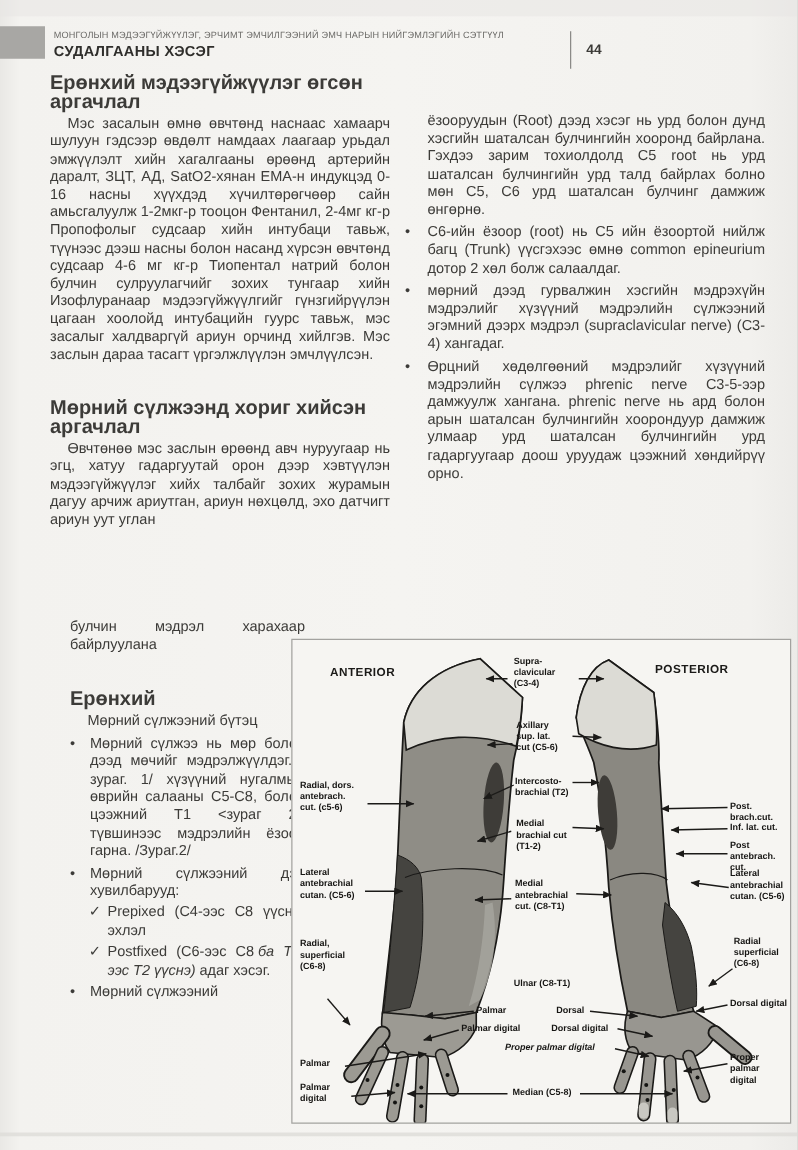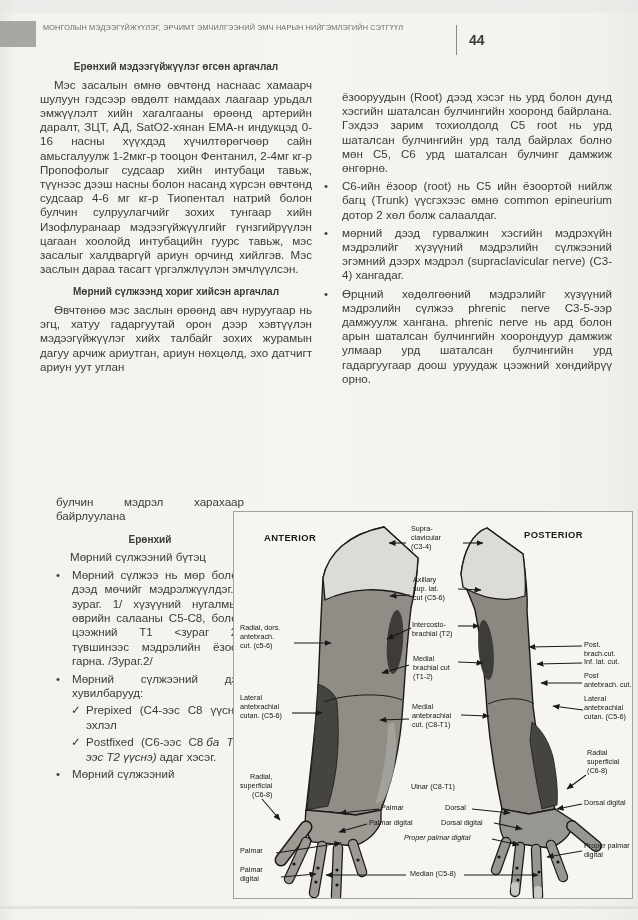--- a/index.html
+++ b/index.html
@@ -7,57 +7,58 @@
     position:relative;width:638px;height:920px;overflow:hidden;
     background:linear-gradient(90deg,#e9e8e5 0px,#f3f2ef 16px,#f5f4f1 320px,#f2f1ee 600px,#ecebe8 638px);
     font-family:"Liberation Sans",sans-serif;color:#3c3b38;
   }
   .top-strip{position:absolute;left:0;top:0;width:638px;height:13px;background:#e7e6e3;opacity:.55;}
   .bottom-strip{position:absolute;left:0;top:906px;width:638px;height:3px;background:#dddcd8;opacity:.8;}
   .corner-block{position:absolute;left:0;top:21px;width:36px;height:26px;background:#a8a7a4;}
   .header-text{position:absolute;left:43px;top:23px;width:410px;}
   .journal-line{font-size:7.3px;letter-spacing:.15px;color:#6b6a67;}
   .section-title{margin-top:3px;font-size:11.6px;font-weight:bold;letter-spacing:.3px;color:#2f2e2b;}
-  .page-num{position:absolute;left:456px;top:25px;height:30px;line-height:30px;border-left:1.2px solid #8b8a87;padding-left:12px;font-size:14px;font-weight:bold;color:#3b3a37;}
+  .page-num{position:absolute;left:456px;top:25px;height:30px;line-height:30px;border-left:1.2px solid #8b8a87;padding-left:12px;font-size:11px;font-weight:bold;color:#3b3a37;}
 
   .col{position:absolute;text-align:justify;font-size:11.6px;line-height:14.2px;}
   .col-left-wide{left:40px;top:60px;width:272px;}
   .col-left-narrow{left:56px;top:492px;width:188px;line-height:14.4px;}
   .col-right{left:324px;top:58px;width:288px;}
-  .h{font-weight:bold;font-size:10px;text-align:center;line-height:14.6px;}
-  .h.mt{margin-top:9px;}
+  .h{font-weight:bold;font-size:16px;text-align:left;line-height:14.6px;}
+  .h.mt{margin-top:29px;}
   .p{text-indent:14px;margin-top:3px;}
   .p.noind{text-indent:0;}
   .cont{padding-left:18px;margin-top:32px;}
   .plain-ind{padding-left:18px;margin-top:3px;}
   .bullet{display:flex;margin-top:3px;}
   .bullet .dot{flex:none;width:16px;}
   .bullet .bt{flex:1;text-align:justify;}
   .check-row{display:flex;margin-top:3px;padding-left:15px;}
   .check-row .cm{flex:none;width:15px;}
   .check-row .bt{flex:1;text-align:justify;}
   .it{font-style:italic;}
   .gap{margin-left:3px;}
 
   .figure{position:absolute;left:233px;top:511px;width:398px;height:386px;border:1px solid #a3a29f;background:#f6f5f2;}
   .fig-svg{position:absolute;left:0;top:0;}
-  .fig-label{position:absolute;font-size:7.2px;font-weight:normal;line-height:8.8px;white-space:pre-line;color:#161513;}
+  .fig-label{position:absolute;font-size:7.2px;font-weight:bold;line-height:8.8px;white-space:pre-line;color:#161513;}
   .fig-label.ital{font-style:italic;}
   .fig-view{position:absolute;font-size:9.4px;font-weight:bold;letter-spacing:.4px;color:#1b1a18;}
 </style>
 </head>
 <body>
 
 <div class="page">
   <div class="top-strip"></div>
   <div class="bottom-strip"></div>
   <div class="corner-block"></div>
 
   <div class="header-text">
     <div class="journal-line">МОНГОЛЫН МЭДЭЭГҮЙЖҮҮЛЭГ, ЭРЧИМТ ЭМЧИЛГЭЭНИЙ ЭМЧ НАРЫН НИЙГЭМЛЭГИЙН СЭТГҮҮЛ</div>
+    <div class="section-title">СУДАЛГААНЫ ХЭСЭГ</div>
   </div>
   <div class="page-num">44</div>
 
   <div class="col col-left-wide">
     <div class="h">Ерөнхий мэдээгүйжүүлэг өгсөн аргачлал</div>
     <div class="p">Мэс засалын өмнө өвчтөнд наснаас хамаарч шулуун гэдсээр өвдөлт намдаах лаагаар урьдал эмжүүлэлт хийн хагалгааны өрөөнд артерийн даралт, ЗЦТ, АД, SatO2-хянан ЕМА-н индукцэд 0-16 насны хүүхдэд хүчилтөрөгчөөр сайн амьсгалуулж 1-2мкг-р тооцон Фентанил, 2-4мг кг-р Пропофолыг судсаар хийн интубаци тавьж, түүнээс дээш насны болон насанд хүрсэн өвчтөнд судсаар 4-6 мг кг-р Тиопентал натрий болон булчин сулруулагчийг зохих тунгаар хийн Изофлуранаар мэдээгүйжүүлгийг гүнзгийрүүлэн цагаан хоолойд интубацийн гуурс тавьж, мэс засалыг халдваргүй ариун орчинд хийлгэв. Мэс заслын дараа тасагт үргэлжлүүлэн эмчлүүлсэн.</div>
     <div class="h mt">Мөрний сүлжээнд хориг хийсэн аргачлал</div>
     <div class="p">Өвчтөнөө мэс заслын өрөөнд авч нуруугаар нь эгц, хатуу гадаргуутай орон дээр хэвтүүлэн мэдээгүйжүүлэг хийх талбайг зохих журамын дагуу арчиж ариутган, ариун нөхцөлд, эхо датчигт ариун уут углан</div>
   </div>
 
@@ -236,21 +237,21 @@
     <div class="fig-label" style="left:207px;top:307px;">Dorsal digital</div>
     <div class="fig-label ital" style="left:170px;top:322px;">Proper palmar digital</div>
     <div class="fig-label" style="left:176px;top:358px;">Median (C5-8)</div>
 
     <div class="fig-label" style="left:6px;top:112px;">Radial, dors.
 antebrach.
 cut. (c5-6)</div>
     <div class="fig-label" style="left:6px;top:182px;">Lateral
 antebrachial
 cutan. (C5-6)</div>
-    <div class="fig-label" style="left:6px;top:261px;text-align:right;">Radial,
+    <div class="fig-label" style="left:6px;top:239px;">Radial,
 superficial
 (C6-8)</div>
     <div class="fig-label" style="left:6px;top:335px;">Palmar</div>
     <div class="fig-label" style="left:6px;top:354px;">Palmar
 digital</div>
 
     <div class="fig-label" style="left:350px;top:129px;">Post. brach.cut.</div>
     <div class="fig-label" style="left:350px;top:146px;">Inf. lat. cut.</div>
     <div class="fig-label" style="left:350px;top:160px;">Post
 antebrach. cut.</div>

